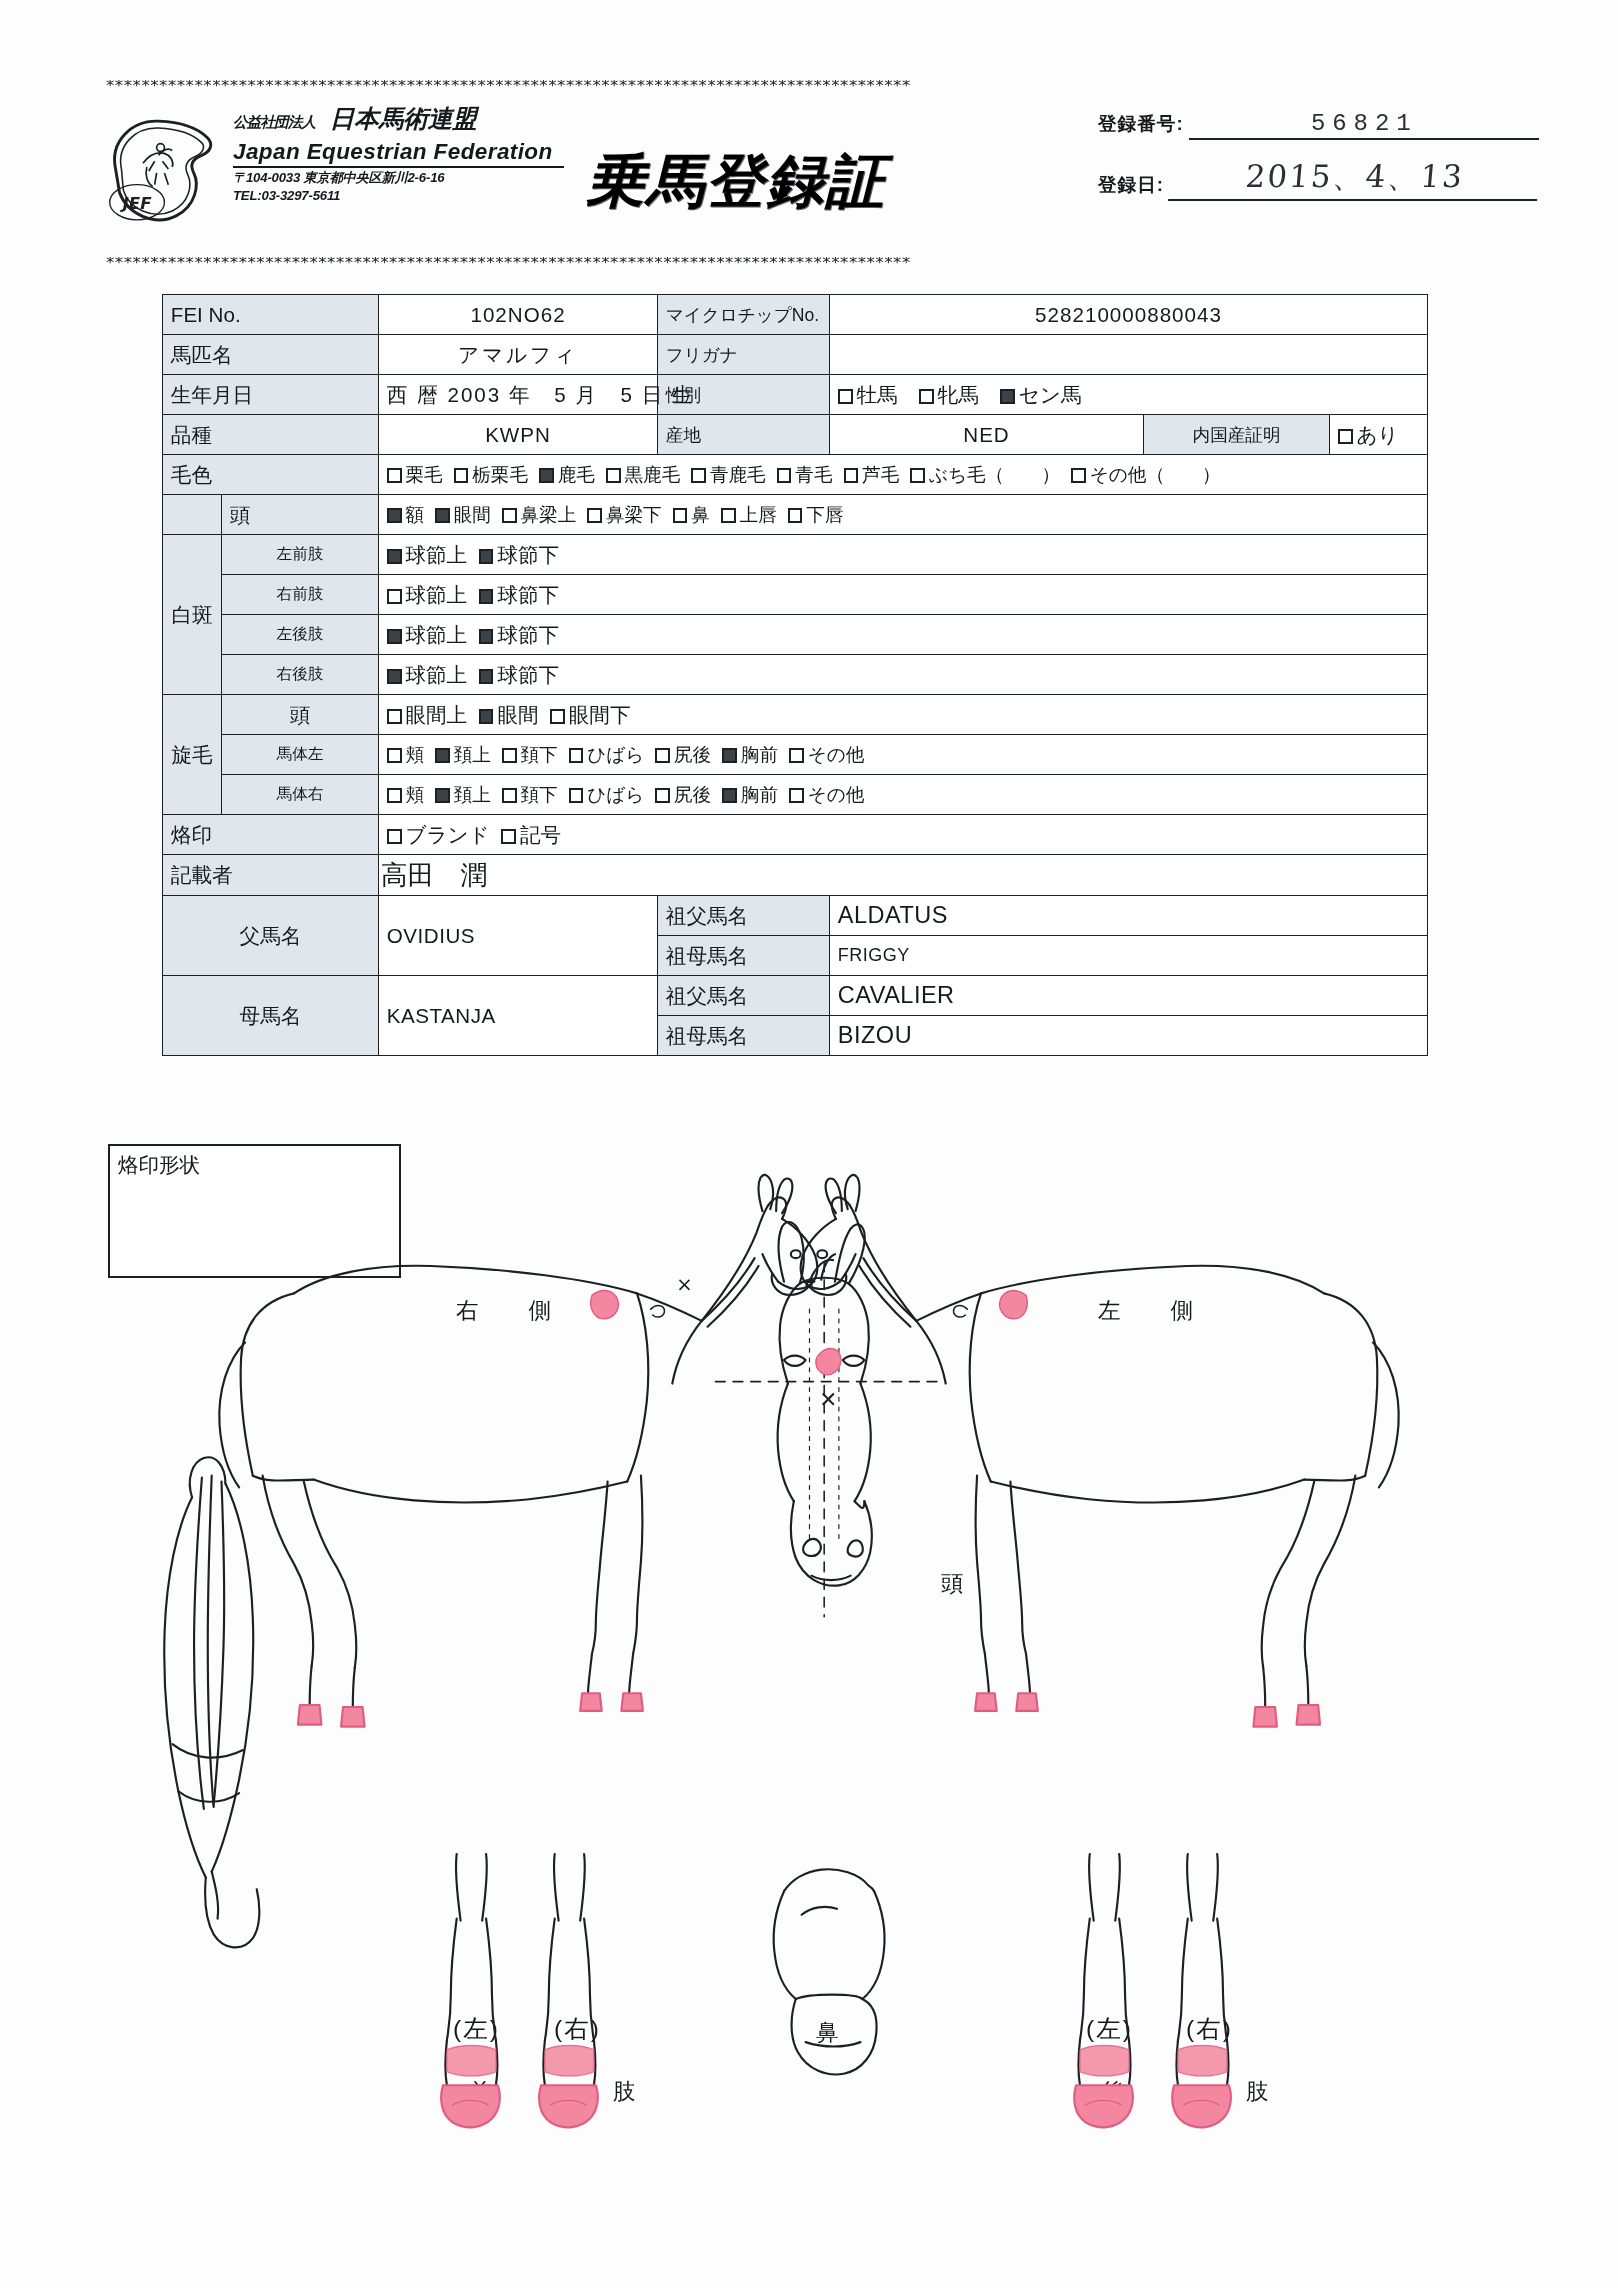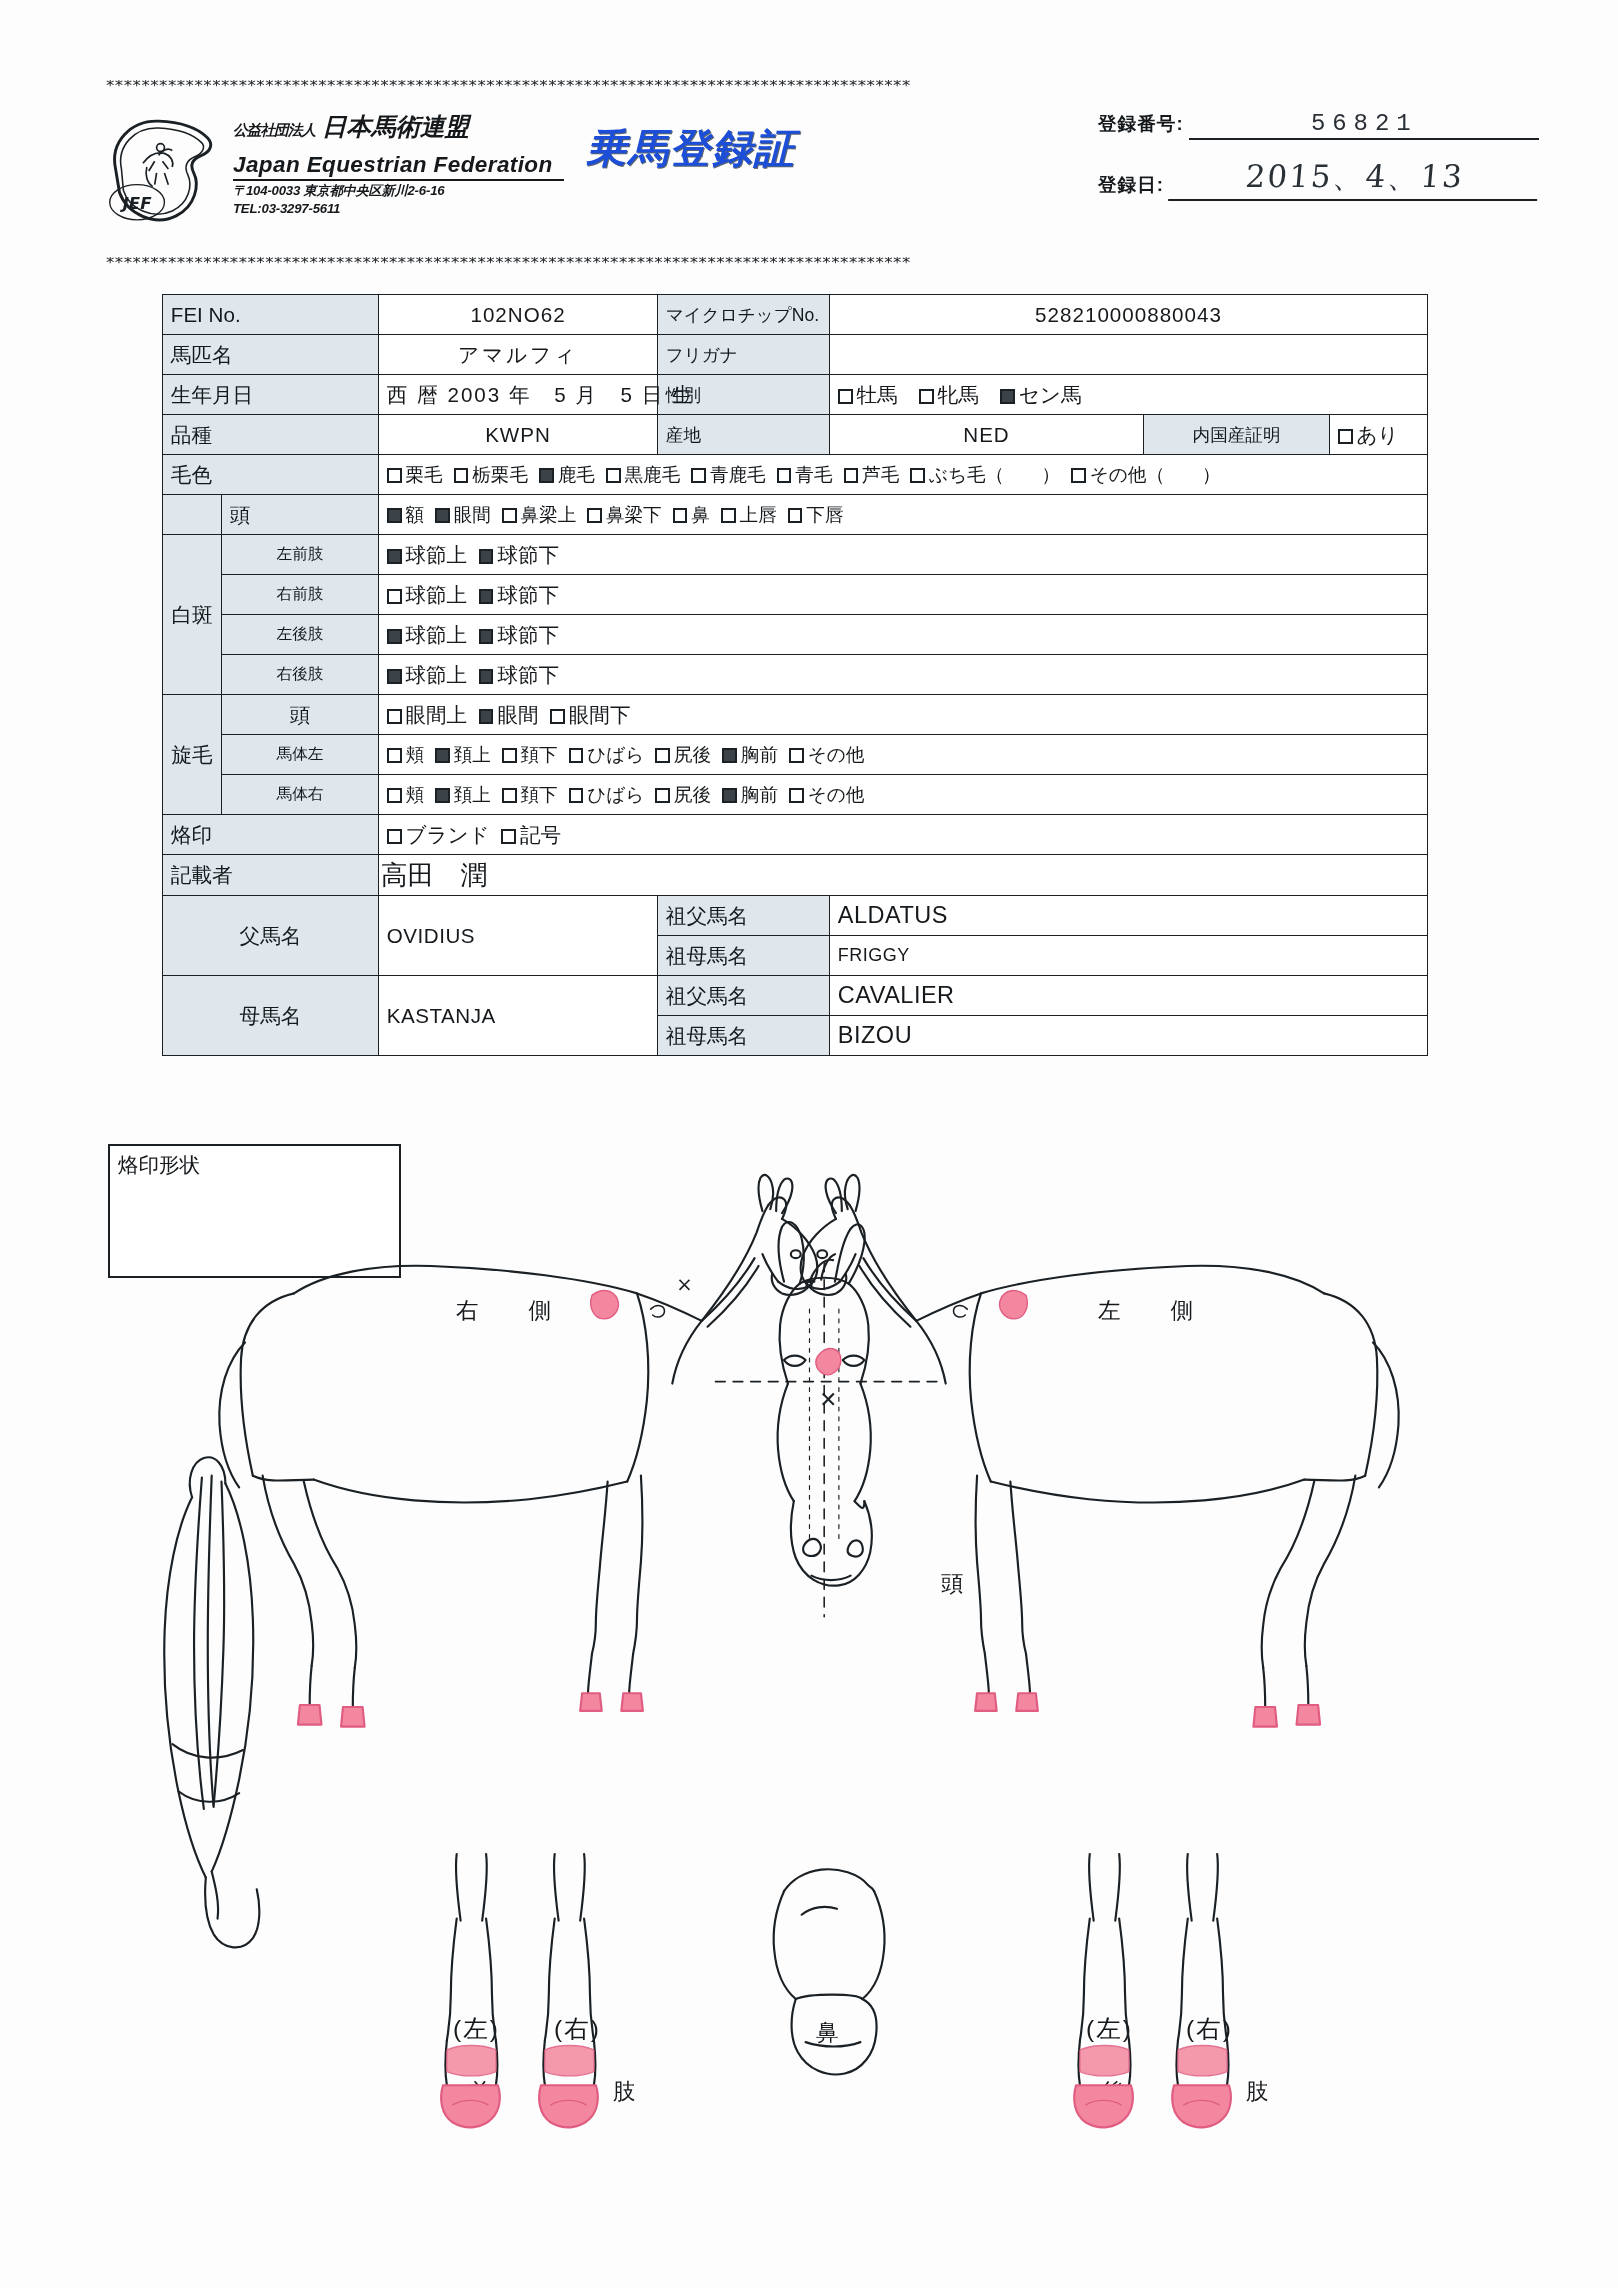--- a/index.html
+++ b/index.html
@@ -18,32 +18,32 @@
     white-space:nowrap;overflow:hidden;color:#23272b;
   }
   .starline.top{top:80px;}
   .starline.bot{top:257px;}
 
   
   .header{position:absolute;left:98px;top:106px;width:1441px;height:142px;}
   .logo-badge{position:absolute;left:0;top:5.9px;width:127px;height:116px;}
   .org-block{position:absolute;left:135px;top:0px;width:372px;}
   .org-jp{font-size:24.5px;font-weight:bold;font-style:italic;letter-spacing:0px;
-          white-space:nowrap;line-height:42px;}
+          white-space:nowrap;line-height:29px;font-family:Liberation Mono, monospace;}
   .org-jp .small{font-size:14.7px;font-weight:bold;letter-spacing:-1px;}
   .org-en{font-size:22.5px;font-style:italic;font-weight:bold;letter-spacing:0.4px;
           line-height:27.4px;white-space:nowrap;}
   .org-rule{border-bottom:2.5px solid #15191c;width:331px;margin-top:1px;}
   .org-addr{font-size:13.2px;font-style:italic;font-weight:bold;line-height:15.7px;
             letter-spacing:-0.2px;white-space:nowrap;margin-top:2px;}
 
   .doc-title{
-    position:absolute;left:488px;top:15px;
-    font-size:40px;font-weight:bold;font-style:italic;
-    letter-spacing:2px;color:#1d4ed8;
+    position:absolute;left:488px;top:37px;
+    font-size:58px;font-weight:bold;font-style:italic;
+    letter-spacing:2px;color:#000000;
     text-shadow:1px 1px 0 #5c666e;
     white-space:nowrap;
   }
 
   .regblock{position:absolute;left:1000px;top:3.9px;width:441px;}
   .regrow{display:flex;align-items:flex-end;margin-bottom:15.7px;}
   .reglabel{font-size:18.6px;font-weight:bold;white-space:nowrap;padding-bottom:2.9px;letter-spacing:1px;}
   .regvalue{
     flex:1;border-bottom:2px solid #1b2024;margin-left:5.9px;
     font-size:24px;letter-spacing:6.9px;text-align:center;padding-bottom:1px;

